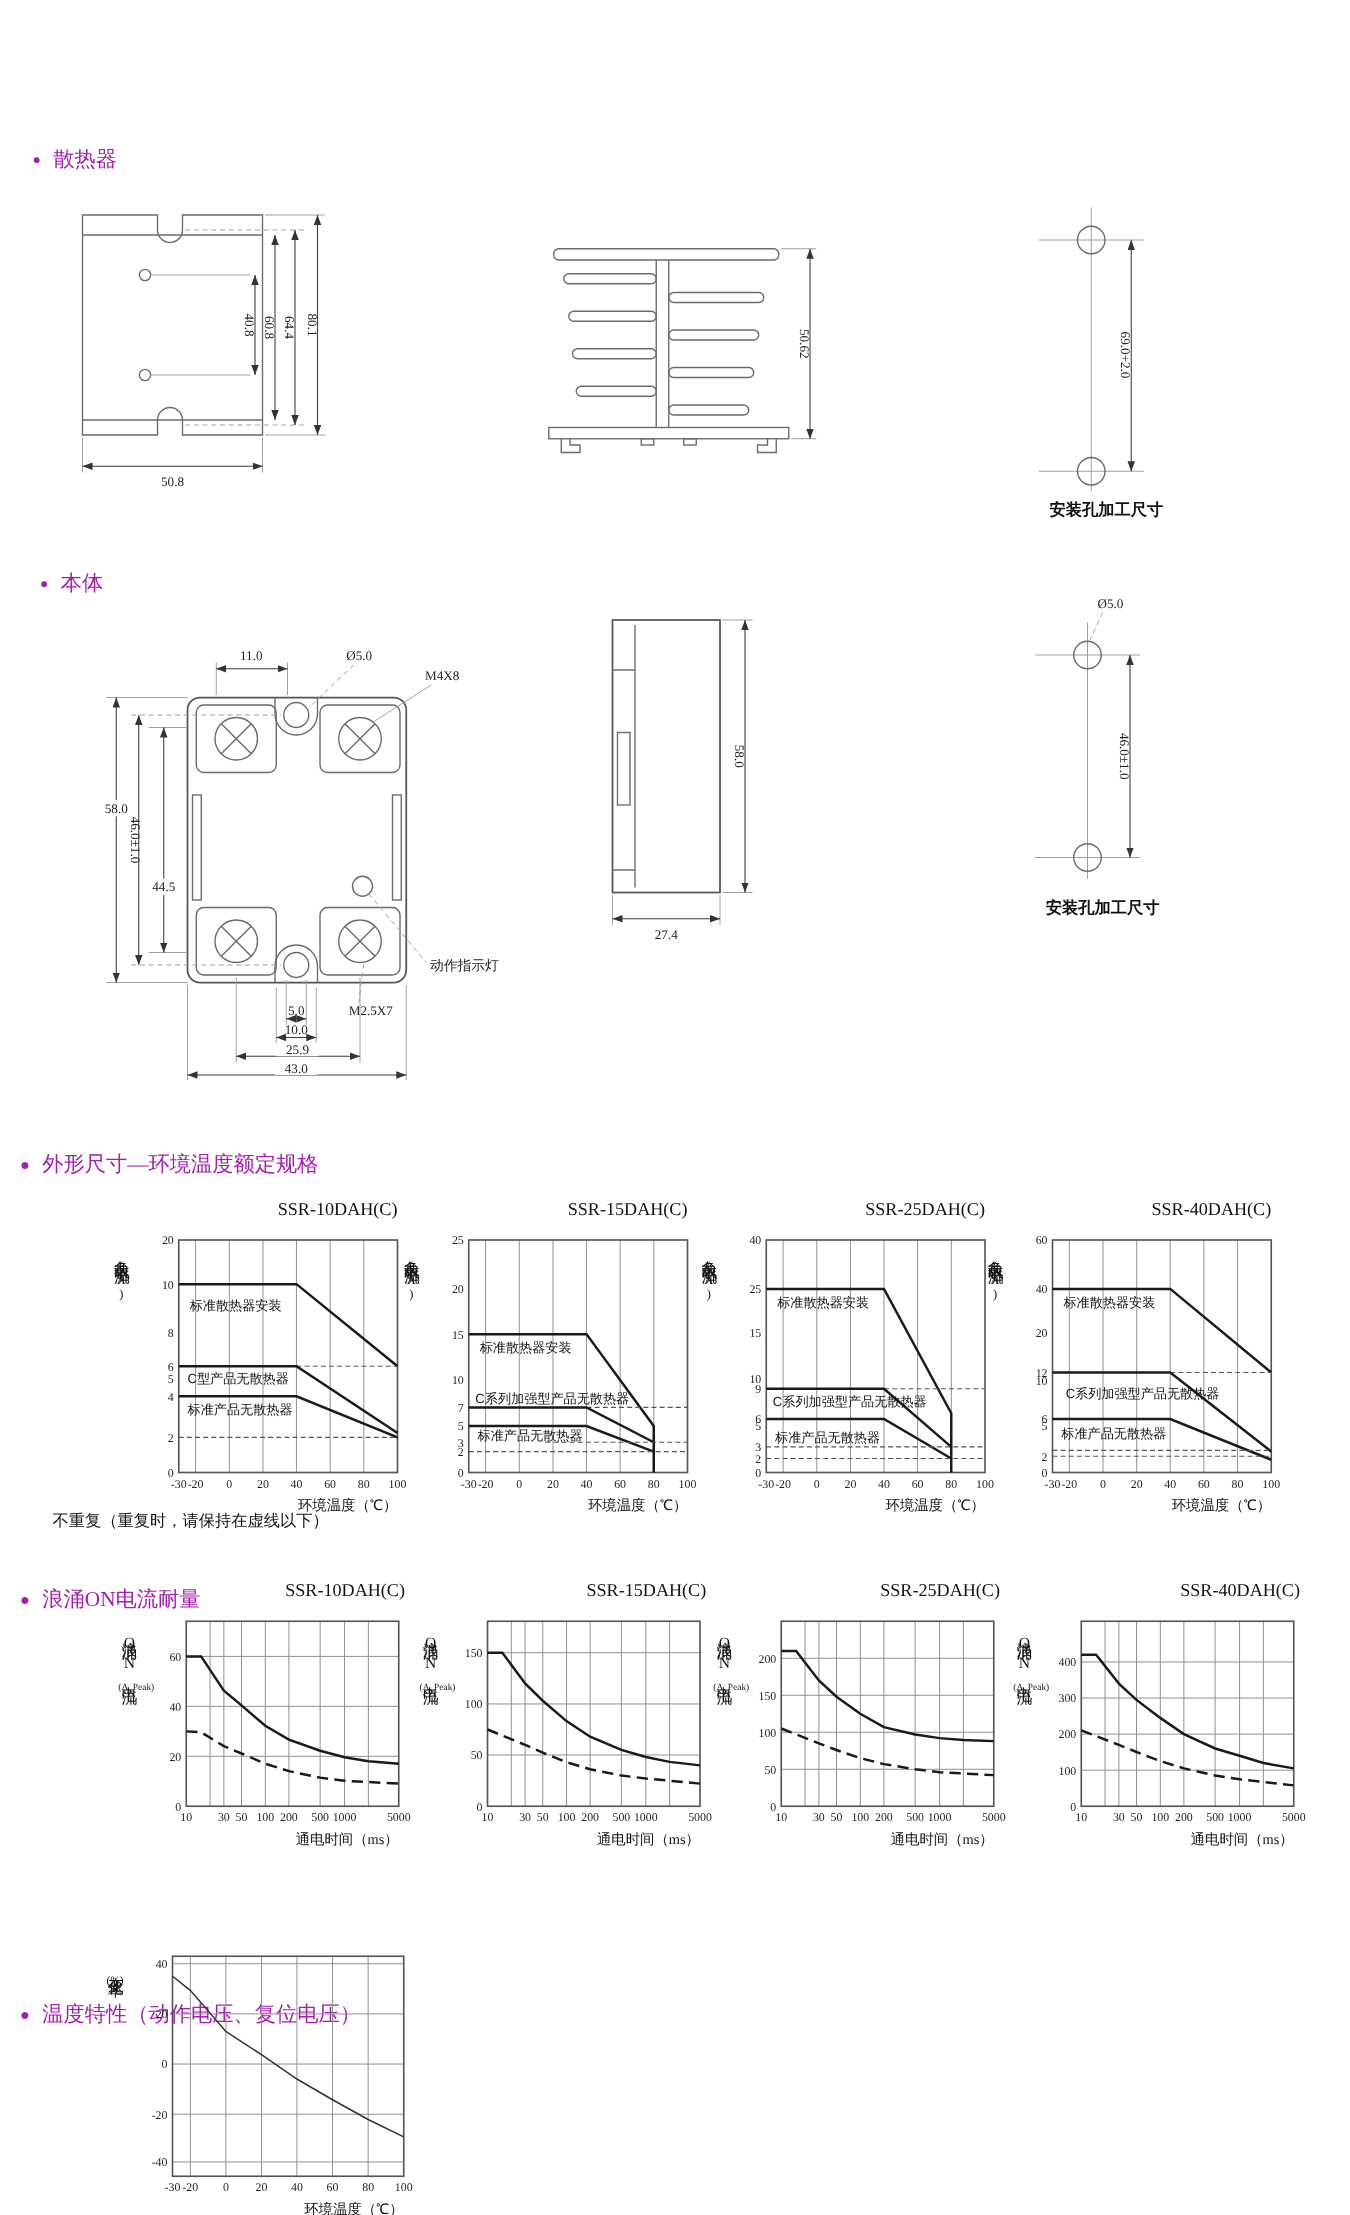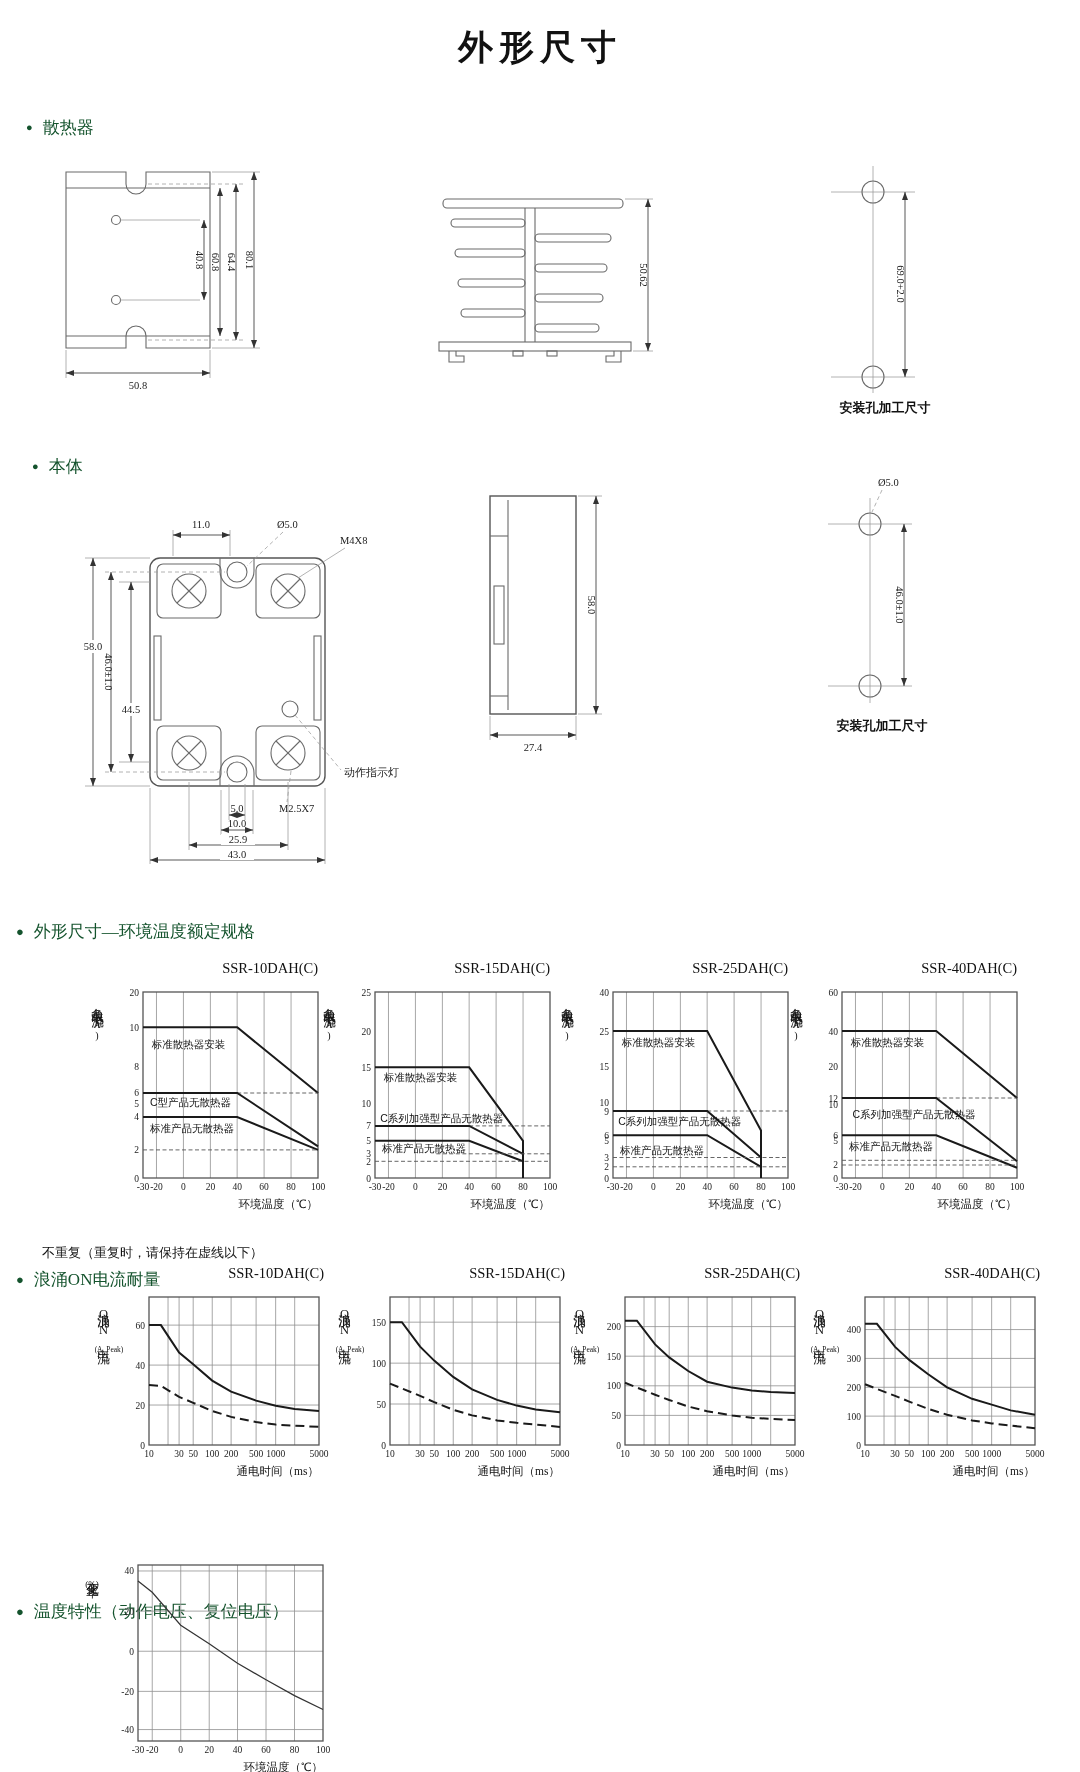--- a/index.html
+++ b/index.html
@@ -1,20 +1,20 @@
 <!DOCTYPE html>
 <html><head>
 <meta charset="utf-8">
 <style>
   html,body{margin:0;padding:0;background:#fff;}
   .page{position:relative;width:1080px;height:1772px;background:#fff;overflow:hidden;
         font-family:"Liberation Serif",serif;color:#111;}
   .title{position:absolute;top:24px;left:0;width:100%;text-align:center;
          font-family:"Liberation Sans",sans-serif;font-weight:bold;font-size:35px;letter-spacing:6px;}
-  .sec{position:absolute;font-size:17px;font-family:"Liberation Serif",serif;color:#14532d;white-space:nowrap;}
+  .sec{position:absolute;font-size:17px;font-family:"Liberation Serif",serif;color:#a21caf;white-space:nowrap;}
   .sec .bullet{display:inline-block;margin-right:10px;}
   .b-sm .bullet{font-size:11px;vertical-align:2px;}
   .b-lg .bullet{font-size:13px;vertical-align:1px;}
   .note{position:absolute;font-size:13px;font-family:"Liberation Serif",serif;}
   .draw{position:absolute;}
   
   .o{fill:none;stroke:#6a6a6a;stroke-width:1.1;}
   .o2{fill:none;stroke:#555;stroke-width:1.4;}
   .t{fill:none;stroke:#9a9a9a;stroke-width:.75;}
   .dsh{stroke-dasharray:4,3;}
@@ -39,21 +39,20 @@
   .ln-d{fill:none;stroke:#555;stroke-width:.9;stroke-dasharray:4,2.5;}
   .ln-db{fill:none;stroke:#1a1a1a;stroke-width:2;stroke-dasharray:9,5;}
   .clabel{font:10.5px "Liberation Sans",sans-serif;fill:#111;}
   .xlabel{font:11.5px "Liberation Serif",serif;fill:#111;}
 </style>
 </head>
 <body>
 
 <div class="page">
 
-  <div class="title">外形尺寸</div>
 
   <div class="sec b-sm" style="left:26px;top:116px">
     <span class="bullet">●</span><span>散热器</span>
   </div>
 
   <svg class="draw" style="left:48px;top:146px" width="250" height="262" viewBox="0 0 250 262">
     <defs>
       <marker id="arr" markerWidth="9" markerHeight="8" refX="8" refY="3" orient="auto-start-reverse" markerUnits="userSpaceOnUse">
         <path d="M0,0 L8,3 L0,6 Z" fill="#333"></path>
       </marker>
@@ -401,21 +400,21 @@
           <text x="44.5" y="134.48000000000002" class="clabel">C系列加强型产品无散热器</text>
           <text x="41" y="166.1" class="clabel">标准产品无散热器</text>
           <text x="209" y="224" class="xlabel" text-anchor="end">环境温度（℃）</text>
         </svg>
     </div>
   </div>
 
   <div class="sec b-lg" style="left:16px;top:1268px">
     <span class="bullet">●</span><span>浪涌ON电流耐量</span>
   </div>
-  <div class="note" style="left:42px;top:1244px">不重复（重复时，请保持在虚线以下）</div>
+  <div class="note" style="left:42px;top:1208px">不重复（重复时，请保持在虚线以下）</div>
 
   <div class="chart surge" style="left:91px;top:1265px">
     <div class="ctitle">SSR-10DAH(C)</div>
     <div class="crow">
       <div class="ycol">
         <div class="ylab">浪涌ON电流</div>
         <div class="yunit">(A. Peak)</div>
       </div>
       <svg width="218" height="198">
           <line x1="53.04" y1="8" x2="53.04" y2="156" class="grid"></line>

